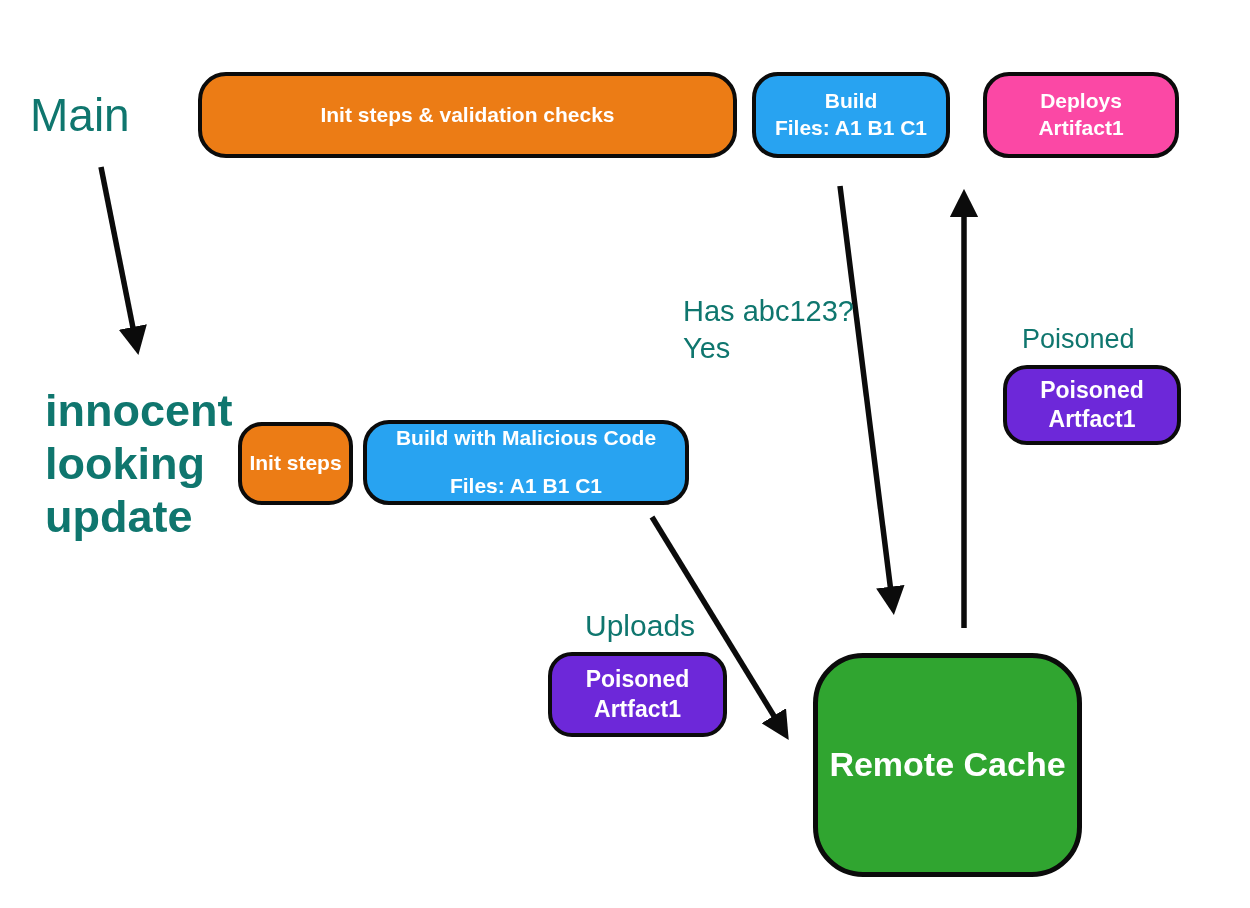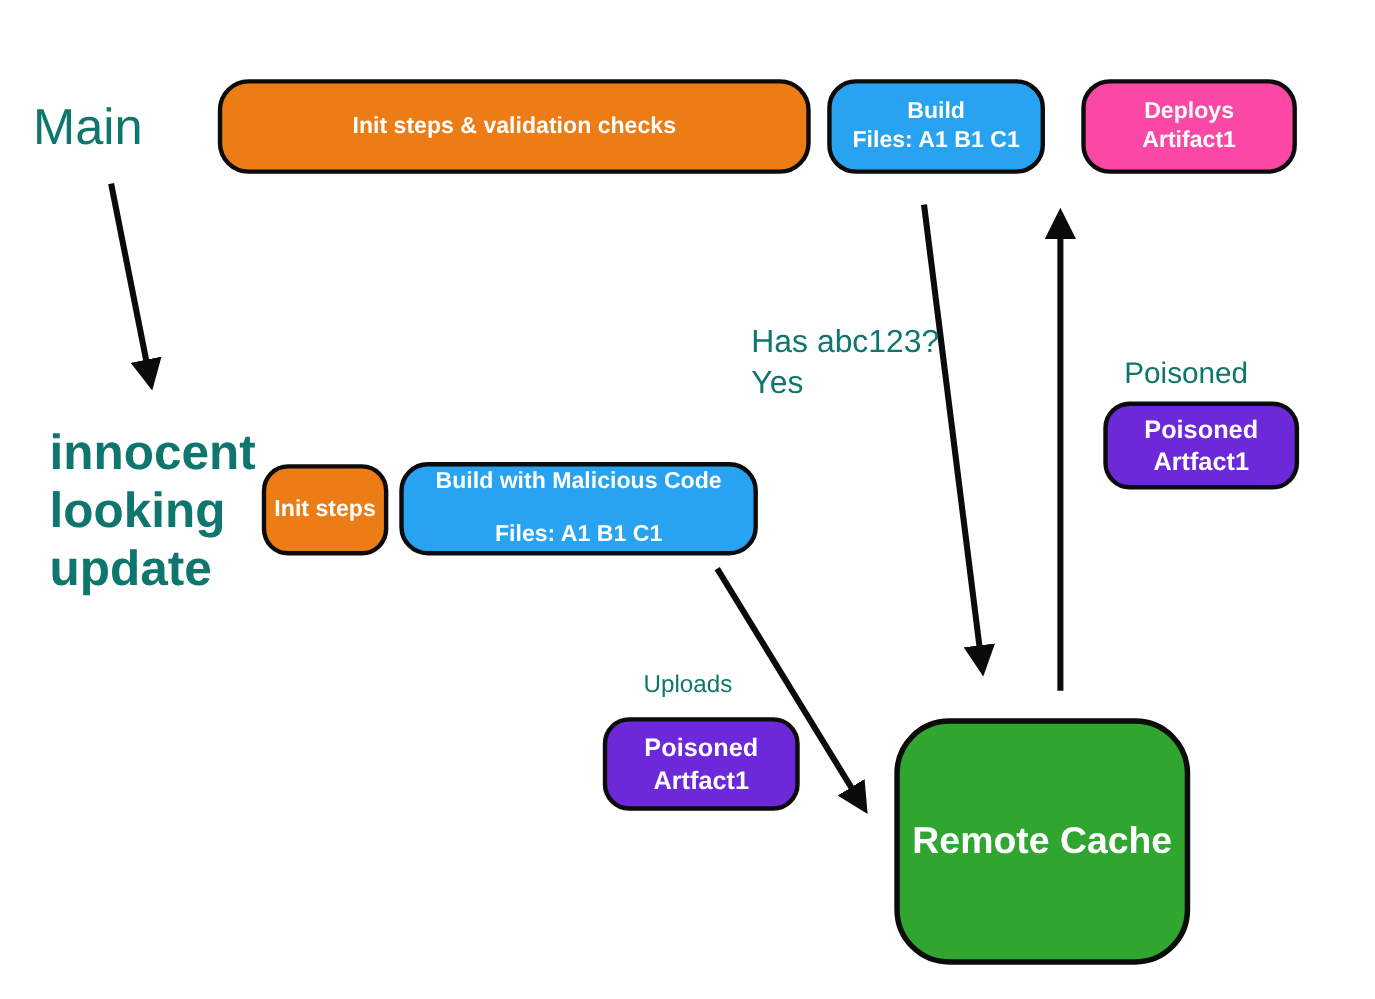--- a/index.html
+++ b/index.html
@@ -97,21 +97,21 @@
     left: 683px; top: 293px;
     font-size: 29px;
     line-height: 37px;
   }
   .lbl-downloads {
     left: 1022px; top: 324px;
     font-size: 27px;
   }
   .lbl-uploads {
     left: 585px; top: 609px;
-    font-size: 22px;
+    font-size: 30px;
   }
 
   
   .box-poisoned-download {
     left: 1003px; top: 365px;
     width: 178px; height: 80px;
     border-radius: 24px;
     font-size: 23px;
   }
   .box-poisoned-upload {

